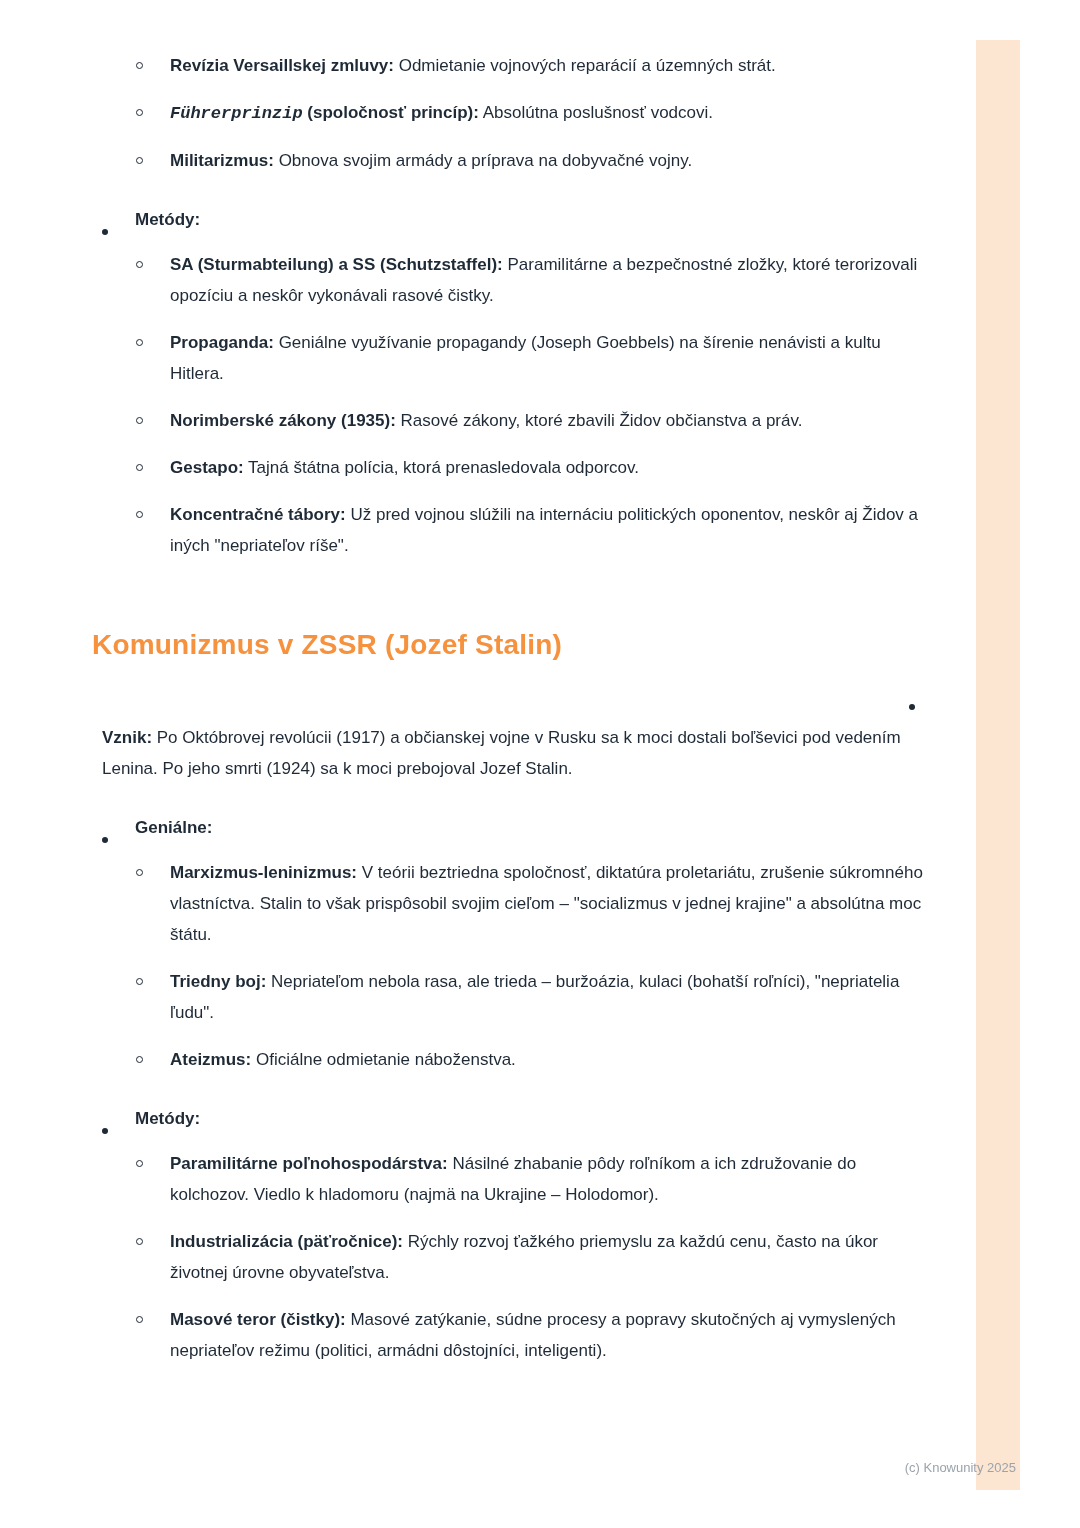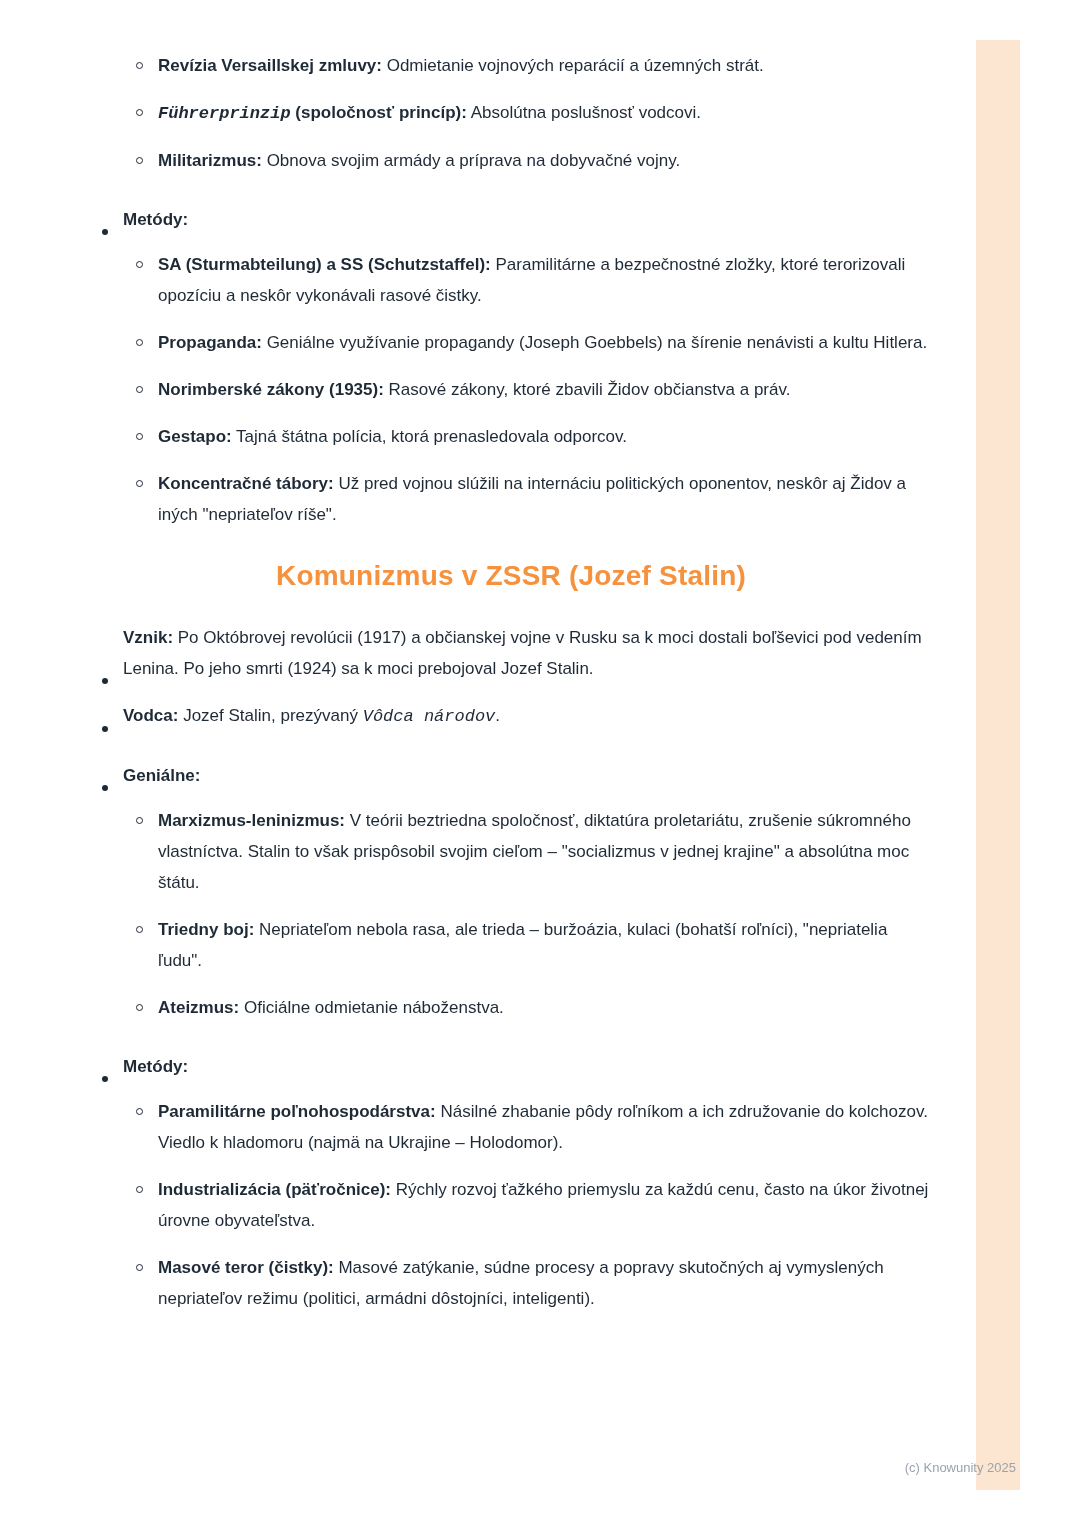--- a/index.html
+++ b/index.html
@@ -13,41 +13,40 @@
   .edge-strip {
     position: absolute; top: 40px; bottom: 38px; right: 60px; width: 44px;
     background: #FCE6D2; z-index: 0;
   }
   .content {
     position: relative; z-index: 1;
     padding: 50px 150px 0 92px;
     font-size: 17px; line-height: 31px;
   }
   ul { list-style: none; }
-  .li { display: flex; align-items: flex-start; }
+  .li { display: flex; align-items: flex-start; gap: 12px; }
   .marker { flex: 0 0 auto; margin-right: 15px; border-radius: 50%; }
   .marker.disc { width: 6px; height: 6px; background: #1F2A37; margin-top: 13px; }
   .marker.circle { width: 7px; height: 7px; border: 1.5px solid #1F2A37; background: transparent; margin-top: 12px; }
   .top-list { padding-left: 10px; align-items: flex-end; }
   .sub-list { padding-left: 44px; }
   .sub-list .li { margin-bottom: 16px; }
-  .top-item { margin-bottom: 16px; }
+  .top-item { margin-bottom: 16px; flex-direction: column; }
   .group-label { margin-top: 28px; margin-bottom: 14px; }
   .txt { flex: 1 1 auto; }
   strong { font-weight: 700; }
   .em { font-style: italic; font-family: Liberation Mono, monospace; }
   h2.section-heading {
     color: #F6913D;
     font-size: 28px;
     font-weight: 700;
     line-height: 36px;
-    margin-top: 28px;
+    margin-top: 66px;
     margin-bottom: 28px;
     letter-spacing: 0.2px;
-    text-align: center;
   }
   .watermark {
     position: absolute; right: 64px; bottom: 52px;
     font-size: 13px; line-height: 16px;
     color: #9BA3AB; z-index: 2;
   }
 </style>
 </head>
 <body>
 
@@ -100,24 +99,20 @@
       </ul>
     </div>
 
     <h2 class="section-heading">Komunizmus v ZSSR (Jozef Stalin)</h2>
 
     <div class="li top-list top-item">
       <span class="marker disc"></span>
       <p class="txt"><strong>Vznik:</strong><span> Po Októbrovej revolúcii (1917) a občianskej vojne v Rusku sa k moci dostali boľševici pod vedením Lenina. Po jeho smrti (1924) sa k moci prebojoval Jozef Stalin.</span></p>
     </div>
 
-    <div class="li top-list top-item">
-      <span class="marker disc"></span>
-      <p class="txt"><strong>Vodca:</strong><span> Jozef Stalin, prezývaný </span><span class="em">Vôdca národov</span><span>.</span></p>
-    </div>
 
     <div>
       <div class="li top-list group-label">
         <span class="marker disc"></span>
         <p class="txt"><strong>Geniálne:</strong></p>
       </div>
       <ul class="sub-list">
         <li class="li">
           <span class="marker circle"></span>
           <p class="txt"><strong>Marxizmus-leninizmus:</strong><span> V teórii beztriedna spoločnosť, diktatúra proletariátu, zrušenie súkromného vlastníctva. Stalin to však prispôsobil svojim cieľom – "socializmus v jednej krajine" a absolútna moc štátu.</span></p>

